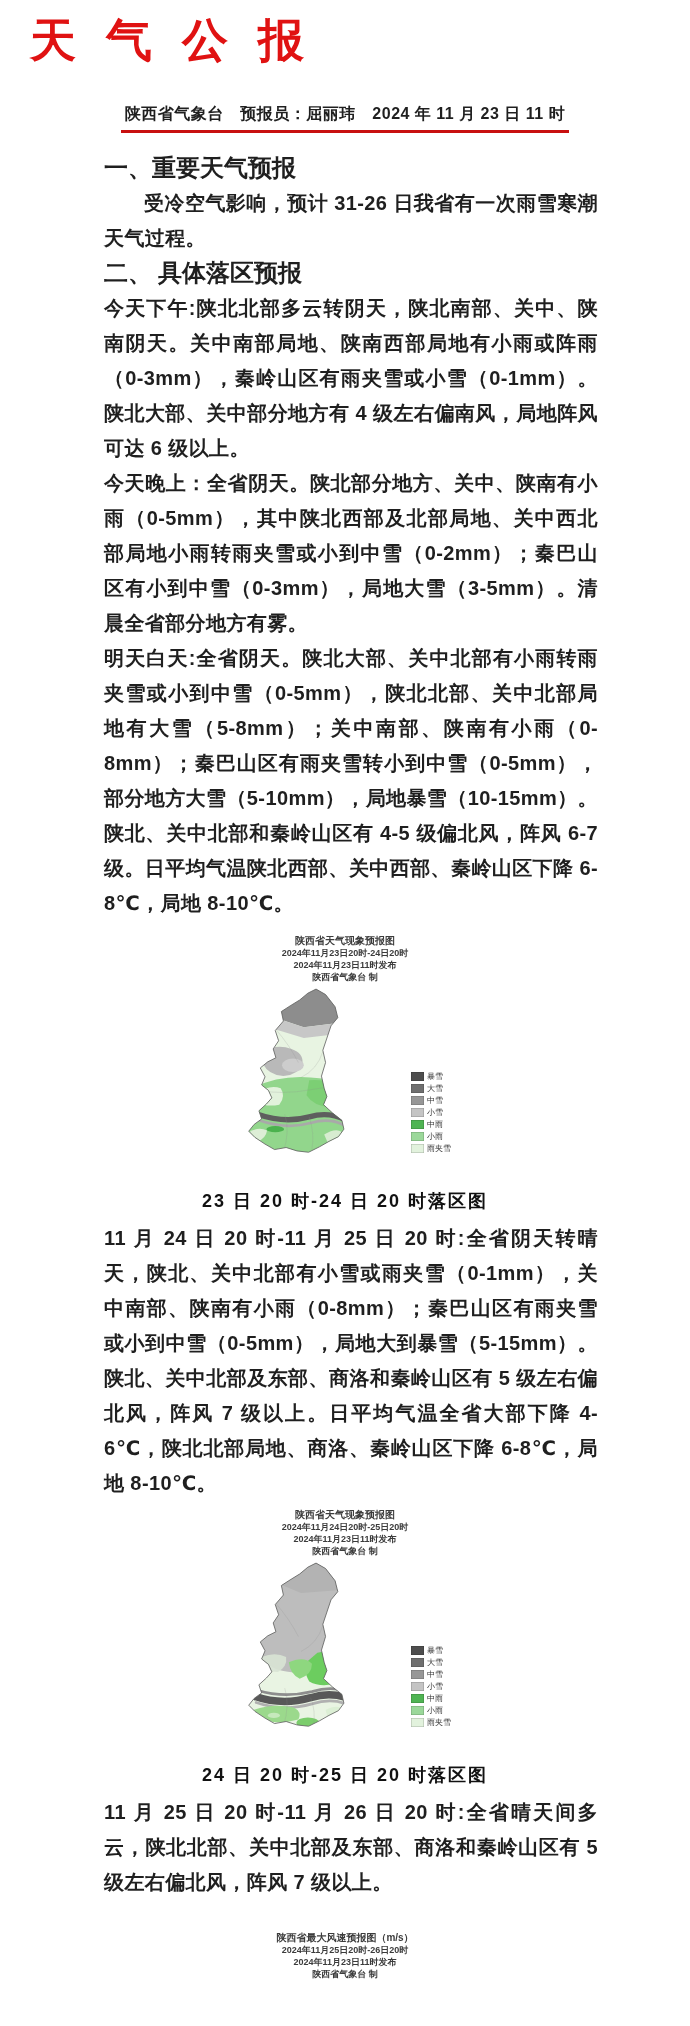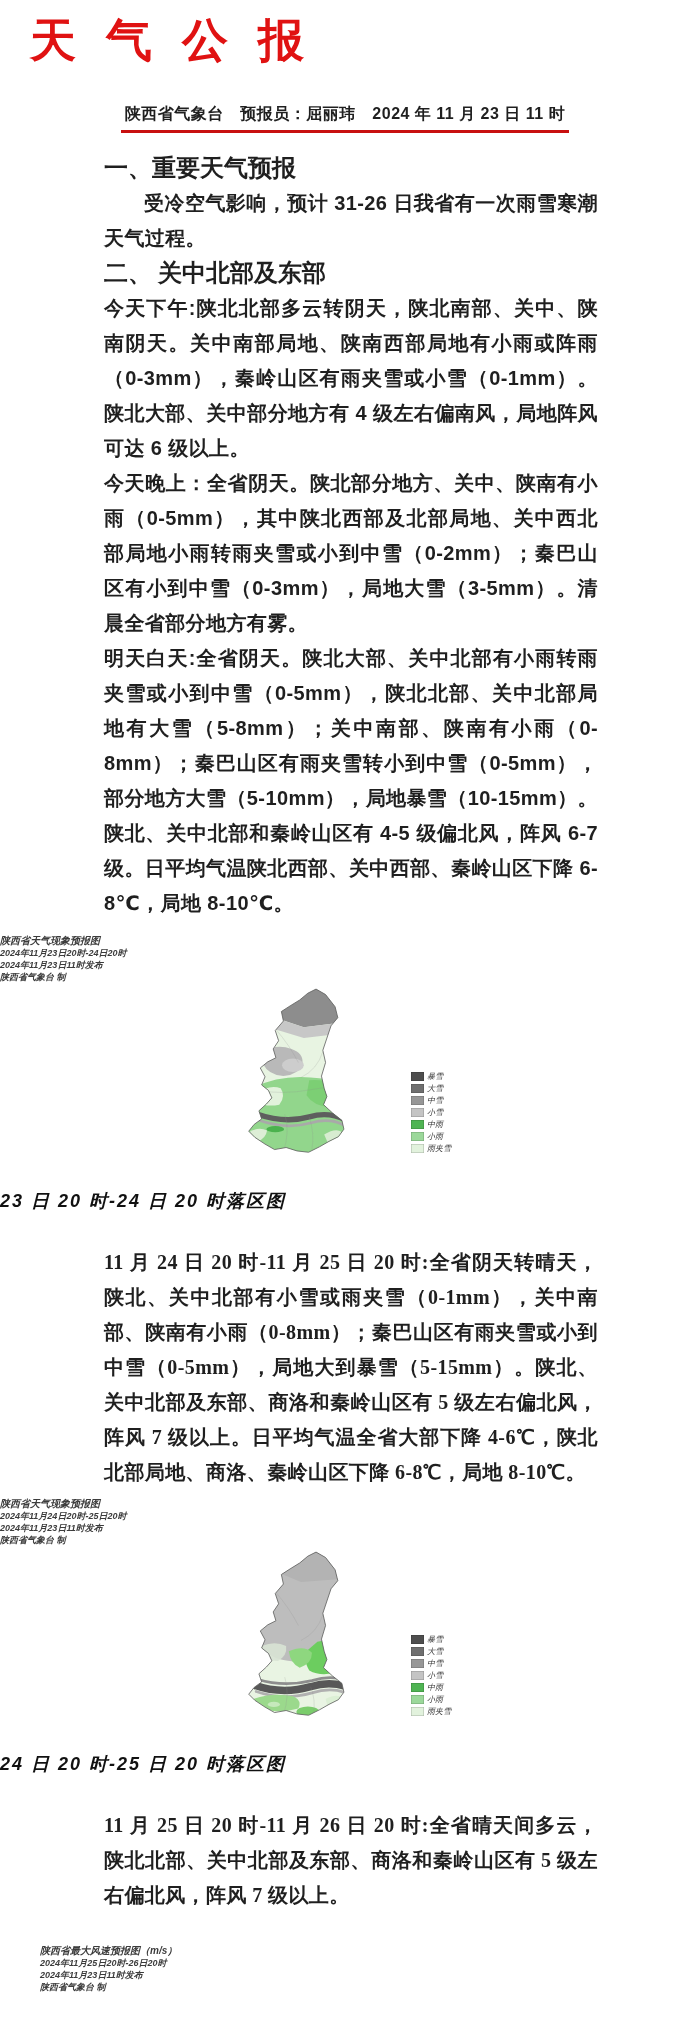--- a/index.html
+++ b/index.html
@@ -13,22 +13,22 @@
   }
   .info-line{
     width:fit-content;margin:34px auto 0;font-size:16px;font-weight:bold;
     letter-spacing:0.5px;padding:0 4px 5px;border-bottom:3px solid #c81010;white-space:nowrap;
   }
   .content{margin:0 92px 0 104px;}
   .h-sec{font-size:24px;font-weight:bold;line-height:35px;margin:18px 0 0;font-family:Liberation Serif, serif;}
   .para{font-size:20px;font-weight:600;line-height:35px;text-align:justify;
         letter-spacing:0.4px;margin:0;}
   .para.indent{text-indent:40px;}
-  .para.wide{margin-top:32px;font-family:Liberation Serif, serif;}
-  .map-fig{margin-top:14px;font-style:italic;}
+  .para.wide{margin-top:8px;}
+  .map-fig{margin-top:14px;text-align:center;}
   .map-fig.fig3{margin-top:32px;}
   .map-head{font-size:9px;line-height:12px;color:#3c3c3c;font-weight:bold;}
   .map-head .mh-t{font-size:10px;}
   .map-row{display:flex;justify-content:center;align-items:flex-end;margin-top:2px;}
   svg.map{display:block;}
   .legend{display:flex;flex-direction:column;margin-left:22px;margin-bottom:34px;}
   .lg-row{display:flex;align-items:center;height:12px;}
   .lg-sw{width:13px;height:9px;display:inline-block;margin-right:3px;
          box-shadow:0 0 0 0.5px rgba(0,0,0,.25) inset;}
   .lg-lb{font-size:8px;color:#333;line-height:1;white-space:nowrap;}
@@ -37,21 +37,21 @@
 </head>
 <body>
 
 <div class="doc-title">天气公报</div>
 
 <div class="info-line">陕西省气象台　预报员：屈丽玮　2024 年 11 月 23 日 11 时</div>
 
 <div class="content">
   <div class="h-sec">一、重要天气预报</div>
   <p class="para indent">受冷空气影响，预计 31-26 日我省有一次雨雪寒潮天气过程。</p>
-  <div class="h-sec" style="margin-top:0;">二、 关中北部及东部</div>
+  <div class="h-sec" style="margin-top:0;">二、 具体落区预报</div>
   <p class="para">今天下午:陕北北部多云转阴天，陕北南部、关中、陕南阴天。关中南部局地、陕南西部局地有小雨或阵雨（0-3mm），秦岭山区有雨夹雪或小雪（0-1mm）。陕北大部、关中部分地方有 4 级左右偏南风，局地阵风可达 6 级以上。</p>
   <p class="para">今天晚上：全省阴天。陕北部分地方、关中、陕南有小雨（0-5mm），其中陕北西部及北部局地、关中西北部局地小雨转雨夹雪或小到中雪（0-2mm）；秦巴山区有小到中雪（0-3mm），局地大雪（3-5mm）。清晨全省部分地方有雾。</p>
   <p class="para">明天白天:全省阴天。陕北大部、关中北部有小雨转雨夹雪或小到中雪（0-5mm），陕北北部、关中北部局地有大雪（5-8mm）；关中南部、陕南有小雨（0-8mm）；秦巴山区有雨夹雪转小到中雪（0-5mm），部分地方大雪（5-10mm），局地暴雪（10-15mm）。陕北、关中北部和秦岭山区有 4-5 级偏北风，阵风 6-7 级。日平均气温陕北西部、关中西部、秦岭山区下降 6-8℃，局地 8-10℃。</p>
 </div>
 
 <figure class="map-fig" style="margin:14px 0 0;">
   <div class="map-head">
     <div class="mh-t">陕西省天气现象预报图</div>
     <div>2024年11月23日20时-24日20时</div>
     <div>2024年11月23日11时发布</div>

